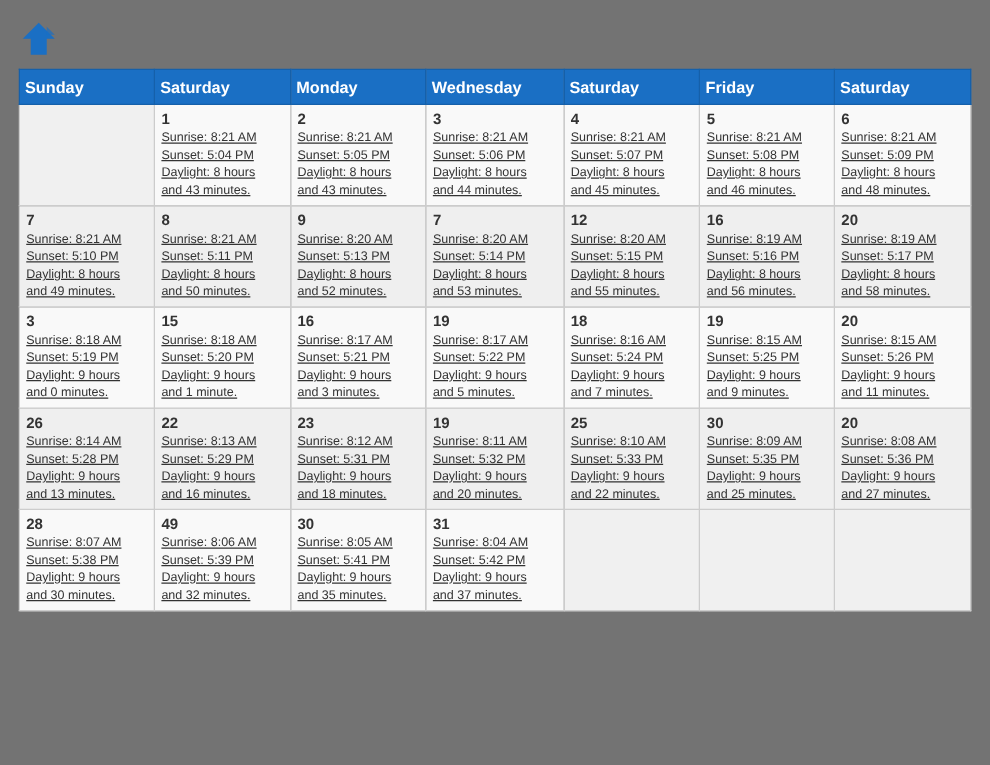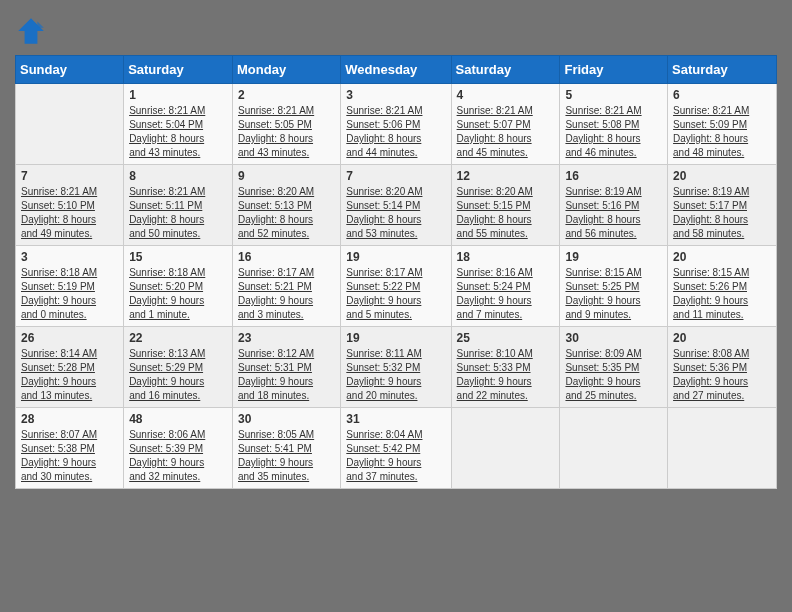--- a/index.html
+++ b/index.html
@@ -247,21 +247,21 @@
             <span class="day-num">20</span>
             <div class="day-info">Sunrise: 8:08 AM<br>Sunset: 5:36 PM<br>Daylight: 9 hours<br>and 27 minutes.</div>
           </td>
         </tr>
         <tr>
           <td>
             <span class="day-num">28</span>
             <div class="day-info">Sunrise: 8:07 AM<br>Sunset: 5:38 PM<br>Daylight: 9 hours<br>and 30 minutes.</div>
           </td>
           <td>
-            <span class="day-num">48</span>
+            <span class="day-num">49</span>
             <div class="day-info">Sunrise: 8:06 AM<br>Sunset: 5:39 PM<br>Daylight: 9 hours<br>and 32 minutes.</div>
           </td>
           <td>
             <span class="day-num">30</span>
             <div class="day-info">Sunrise: 8:05 AM<br>Sunset: 5:41 PM<br>Daylight: 9 hours<br>and 35 minutes.</div>
           </td>
           <td>
             <span class="day-num">31</span>
             <div class="day-info">Sunrise: 8:04 AM<br>Sunset: 5:42 PM<br>Daylight: 9 hours<br>and 37 minutes.</div>
           </td>

